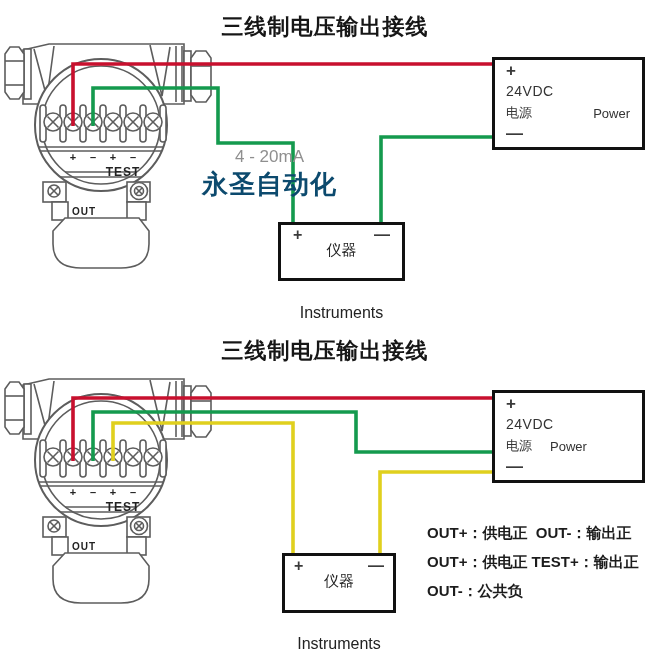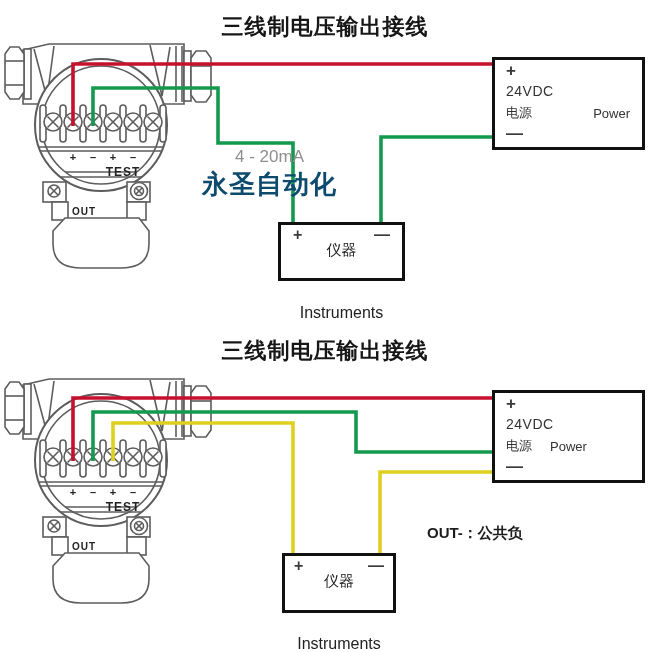--- a/index.html
+++ b/index.html
@@ -190,16 +190,18 @@
   <div class="abs box instr" style="left:282px;top:553px;width:114px;height:60px;padding:3px 9px 4px 9px;">
     <div class="toprow">
       <span>+</span>
       <span>—</span>
     </div>
     <div class="cn">仪器</div>
     <div class="en">Instruments</div>
   </div>
 
   <div class="abs notes">
+    <div class="note">OUT+：供电正  OUT-：输出正</div>
+    <div class="note">OUT+：供电正 TEST+：输出正</div>
     <div class="note">OUT-：公共负</div>
   </div>
 
 </div>
 
 </body></html>

